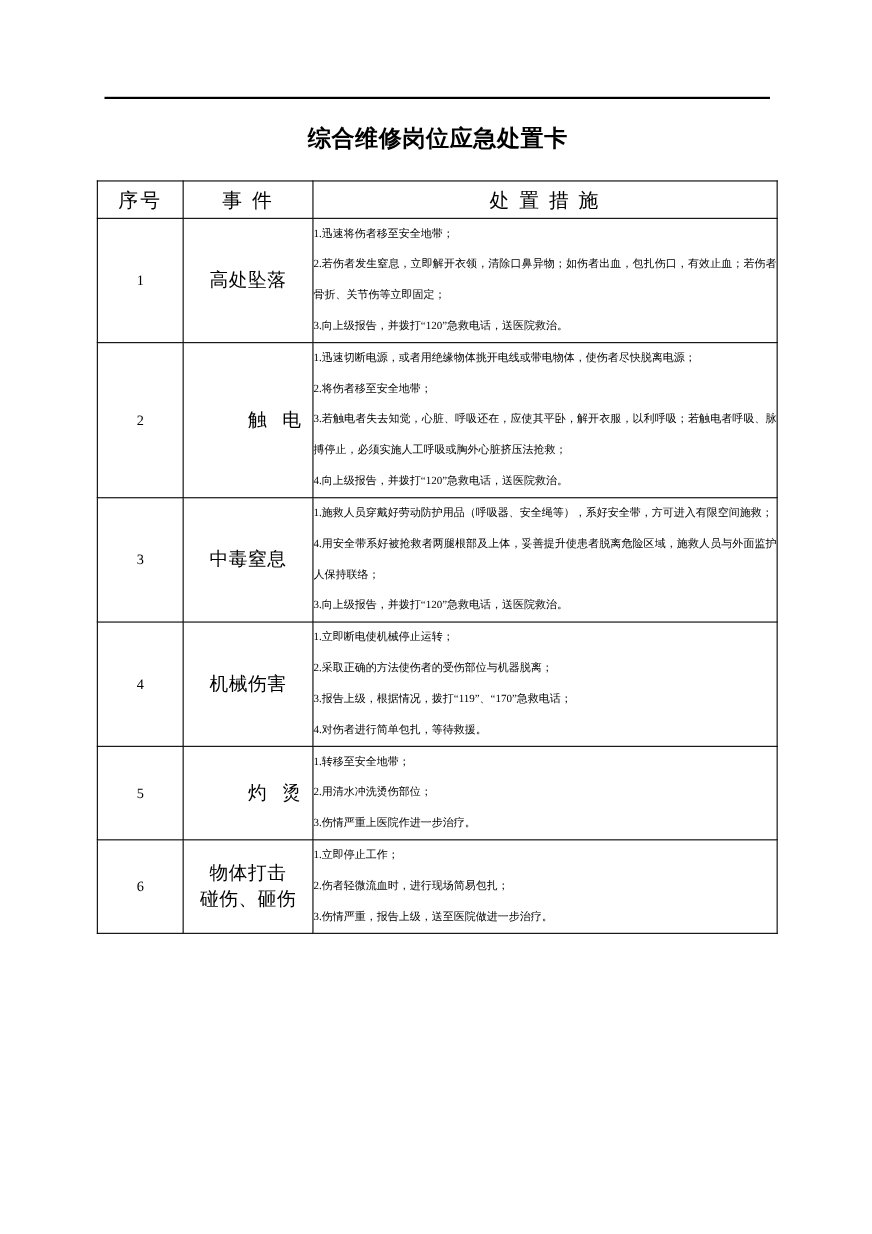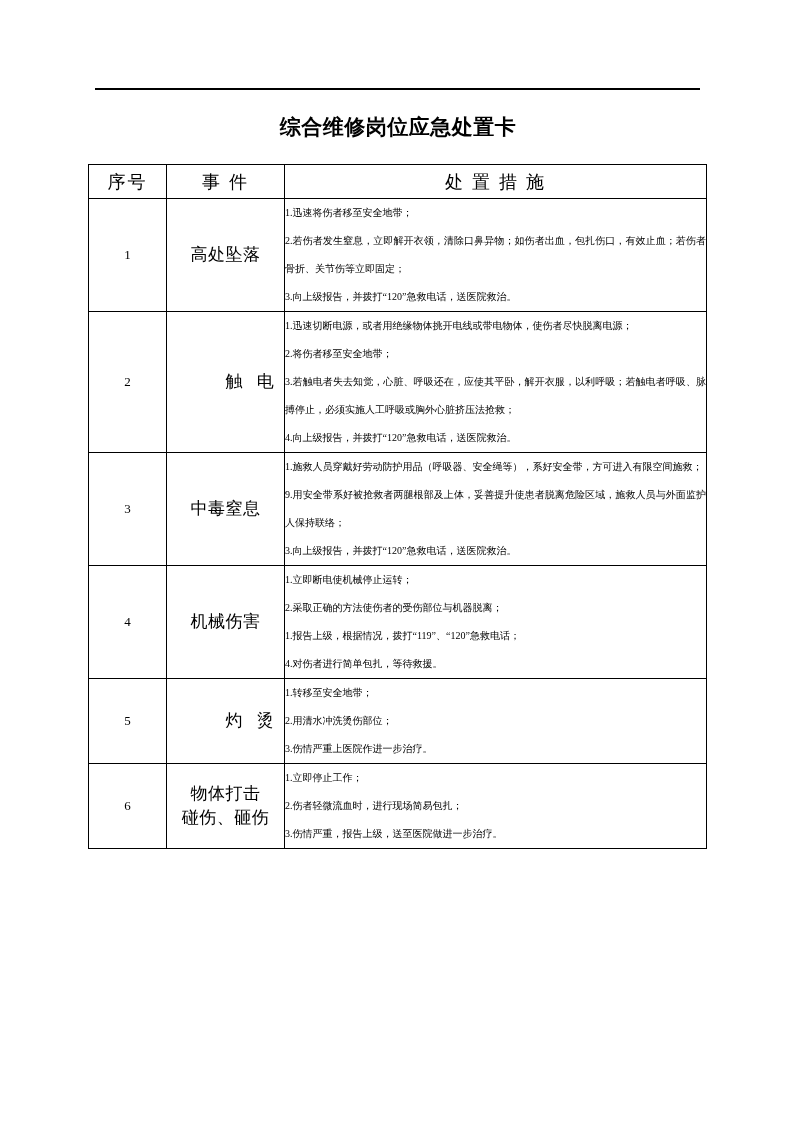--- a/index.html
+++ b/index.html
@@ -165,34 +165,34 @@
         </td>
       </tr>
 
       <tr>
         <td class="td-no">3</td>
         <td class="td-event">
           <span class="ev-line">中毒窒息</span>
         </td>
         <td class="td-meas">
           <span class="m-item">1.施救人员穿戴好劳动防护用品（呼吸器、安全绳等），系好安全带，方可进入有限空间施救；</span>
-          <span class="m-item">9.用安全带系好被抢救者两腿根部及上体，妥善提升使患者脱离危险区域，施救人员与外面监护人保持联络；</span>
+          <span class="m-item">4.用安全带系好被抢救者两腿根部及上体，妥善提升使患者脱离危险区域，施救人员与外面监护人保持联络；</span>
           <span class="m-item">3.向上级报告，并拨打“120”急救电话，送医院救治。</span>
         </td>
       </tr>
 
       <tr>
         <td class="td-no">4</td>
         <td class="td-event">
           <span class="ev-line">机械伤害</span>
         </td>
         <td class="td-meas">
           <span class="m-item">1.立即断电使机械停止运转；</span>
           <span class="m-item">2.采取正确的方法使伤者的受伤部位与机器脱离；</span>
-          <span class="m-item">1.报告上级，根据情况，拨打“119”、“120”急救电话；</span>
+          <span class="m-item">3.报告上级，根据情况，拨打“119”、“170”急救电话；</span>
           <span class="m-item">4.对伤者进行简单包扎，等待救援。</span>
         </td>
       </tr>
 
       <tr>
         <td class="td-no">5</td>
         <td class="td-event spaced">
           <span class="ev-line">灼  烫</span>
         </td>
         <td class="td-meas">

